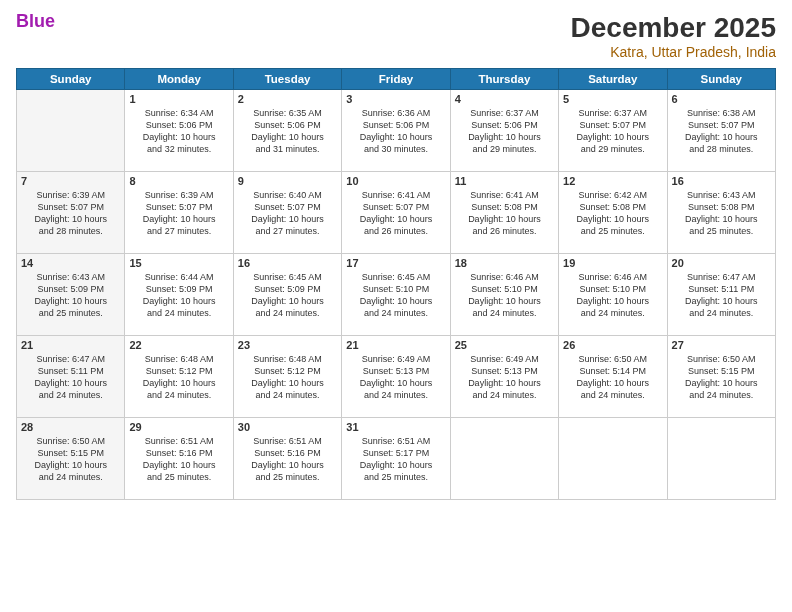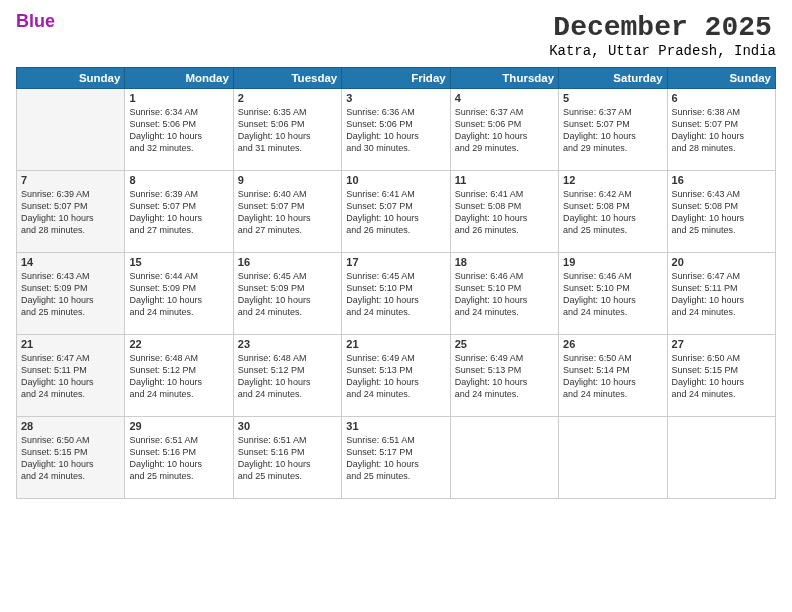--- a/index.html
+++ b/index.html
@@ -31,44 +31,43 @@
       line-height: 1.1;
     }
     .logo-general { color: #333; }
     .logo-blue { color: #a21caf; }
     .logo-icon {
       width: 18px;
       height: 18px;
       margin-left: 1px;
     }
     .title-block {
-      text-align: center;
-      font-family: Liberation Mono, monospace;
+      text-align: right;
     }
     .month-title {
       font-size: 28px;
       font-weight: bold;
       color: #333;
     }
     .subtitle {
       font-size: 14px;
-      color: #000000;
+      color: #a16207;
     }
     .calendar {
       width: 100%;
       border-collapse: collapse;
       table-layout: fixed;
     }
     .calendar th {
       background: #2176ae;
       color: #fff;
       font-size: 11.5px;
       font-weight: bold;
-      padding: 4px 4px;
-      text-align: right;
+      padding: 4px 12px;
+      text-align: center;
       border: 1px solid #1a5f8a;
     }
     .calendar td {
       border: 1px solid #ccc;
       vertical-align: top;
       padding: 3px 4px;
       font-size: 9.5px;
       color: #333;
       height: 82px;
       background: #fff;
@@ -79,20 +78,21 @@
     .day-number {
       font-size: 11px;
       font-weight: bold;
       margin-bottom: 2px;
       display: block;
     }
     .day-info {
       font-size: 9px;
       line-height: 1.35;
       color: #333;
+      text-align: center;
     }
     tr.week-row td {
       height: 82px;
     }
   </style>
 </head>
 <body>
 
 <div class="container">
   <div class="header">

